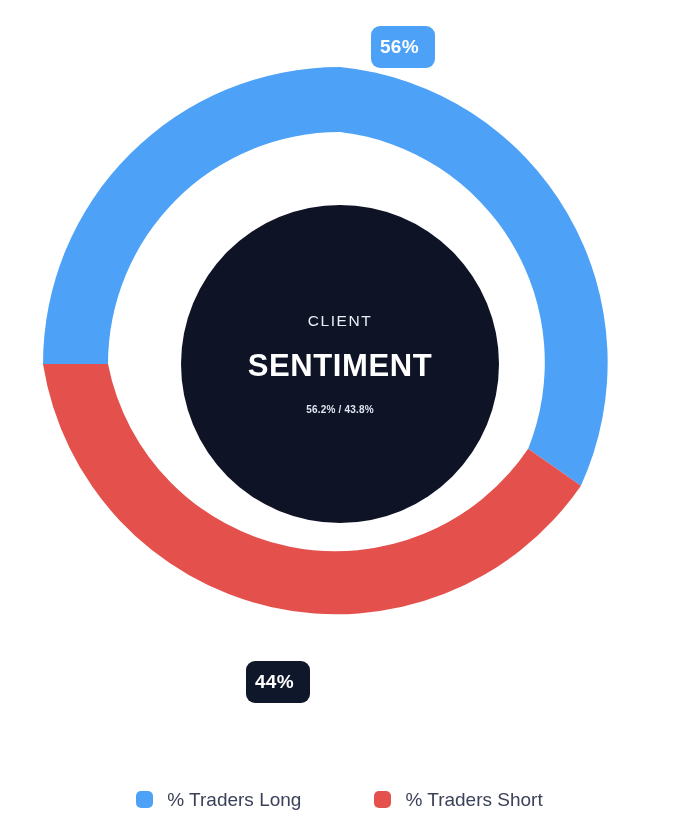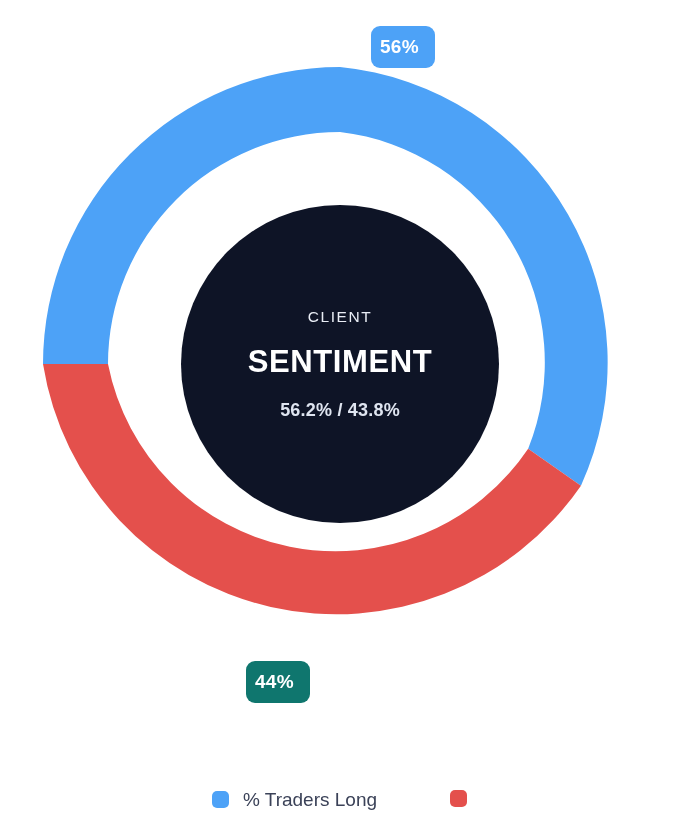--- a/index.html
+++ b/index.html
@@ -50,21 +50,21 @@
   .center-title {
     color: #ffffff;
     font-size: 31px;
     font-weight: 700;
     letter-spacing: 0.6px;
     line-height: 1;
     margin-bottom: 24px;
   }
   .center-ratio {
     color: #dfe5f0;
-    font-size: 18px;
+    font-size: 10px;
     font-weight: 700;
     letter-spacing: 0.2px;
     line-height: 1;
   }
 
   
   .badge {
     position: absolute;
     display: flex;
     align-items: center;
@@ -139,32 +139,33 @@
     <div class="center-stack">
       <div class="center-kicker">CLIENT</div>
       <div class="center-title">SENTIMENT</div>
       <div class="center-ratio">56.2% / 43.8%</div>
     </div>
 
     <div class="badge badge-long" style="background:#4da2f7">
       <span>56%</span>
     </div>
 
-    <div class="badge badge-short" style="background:#0f766e">
+    <div class="badge badge-short" style="background:#0f172a">
       <span>44%</span>
     </div>
 
   </div>
 
   <div class="legend">
 
     <div class="legend-item">
       <span class="legend-swatch" style="background:#4da2f7"></span>
       <span class="legend-label">% Traders Long</span>
     </div>
 
     <div class="legend-item">
       <span class="legend-swatch" style="background:#e4504c"></span>
+      <span class="legend-label">% Traders Short</span>
     </div>
 
   </div>
 
 </div>
 
 </body></html>

